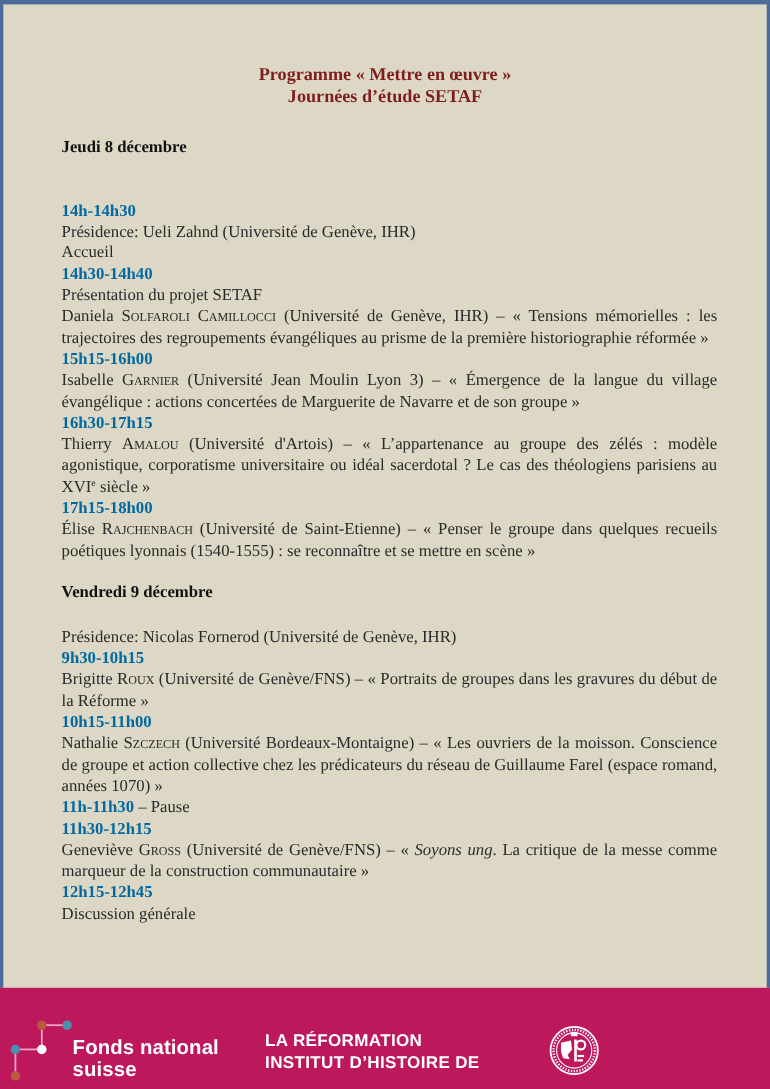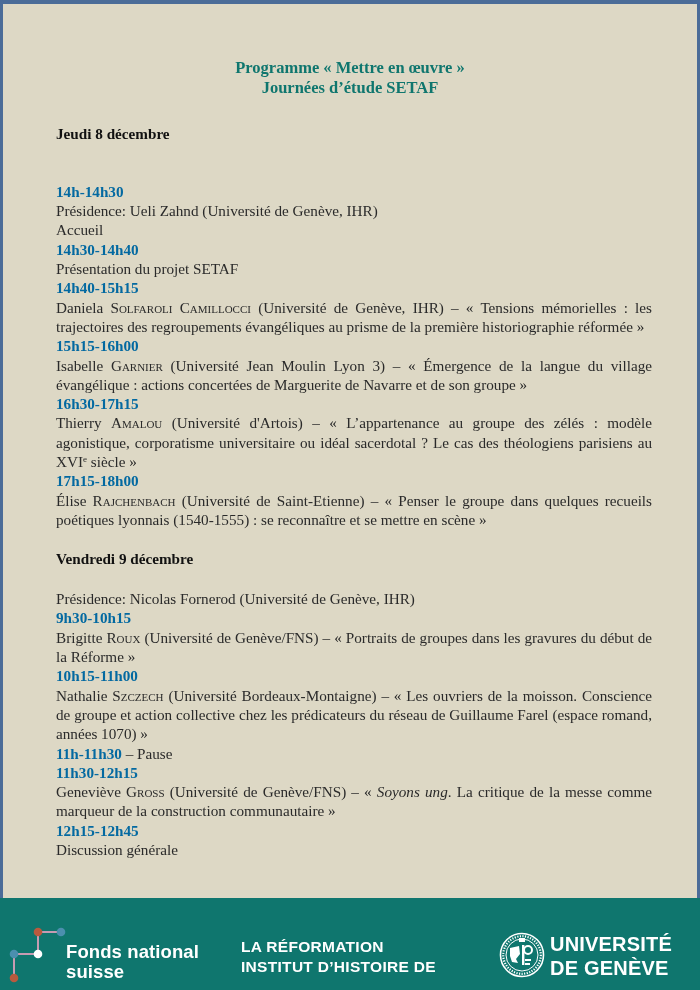--- a/index.html
+++ b/index.html
@@ -13,39 +13,39 @@
     position: absolute; left: 0; top: 0; width: 700px; height: 898px;
     box-sizing: border-box;
     border-top: 4px solid #4b6c98;
     border-left: 3px solid #4b6c98;
     border-right: 3px solid #4b6c98;
     background: #ddd8c5;
   }
   .title {
     position: absolute; left: 0; right: 0; top: 54px;
     text-align: center; font-weight: bold; font-size: 16.5px; line-height: 20px;
-    color: #0f766e;
+    color: #7f1d1d;
   }
   .content {
     position: absolute; left: 53px; width: 596px; top: 120px;
     font-size: 15.2px; line-height: 19.3px; color: #2a2a2a;
   }
   .day { font-weight: bold; color: #111; margin: 0 0 19.3px 0; }
   .spacer { height: 19.3px; }
   .time { font-weight: bold; color: #0369a1; }
   .line { margin: 0; }
   .talk { text-align: justify; margin: 0; }
   .sc { font-variant: small-caps; }
   .pause-suffix { font-weight: normal; color: #2a2a2a; }
   sup { font-size: 9px; vertical-align: 5px; line-height: 0; }
   em { font-style: italic; }
 
   .footer {
     position: absolute; left: 0; top: 898px; width: 700px; height: 92px;
-    background: #0f766e; color: #fff;
+    background: #be185d; color: #fff;
     font-family: "Liberation Sans", "DejaVu Sans", sans-serif;
   }
   .fns-logo { position: absolute; left: 0; top: 0; width: 70px; height: 92px; }
   .fns-text {
     position: absolute; left: 66px; top: 44px; font-size: 18.5px; font-weight: bold;
     line-height: 20px; letter-spacing: 0.1px;
   }
   .ihr-text {
     position: absolute; left: 241px; top: 39px; font-size: 15.5px; font-weight: bold;
     line-height: 20px; letter-spacing: 0.3px;
@@ -68,21 +68,20 @@
   <div class="content">
 
     <div class="day">Jeudi 8 décembre</div>
     <div class="spacer"></div>
 
     <div class="line time">14h-14h30</div>
     <div class="line">Présidence: Ueli Zahnd (Université de Genève, IHR)</div>
     <div class="line">Accueil</div>
     <div class="line time">14h30-14h40</div>
     <div class="line">Présentation du projet SETAF</div>
-    <div class="line time">14h40-15h15</div>
     <p class="talk"><span>Daniela</span> <span class="sc">Solfaroli Camillocci</span><span> (Université de Genève, IHR) – « Tensions mémorielles : les trajectoires des regroupements évangéliques au prisme de la première historiographie réformée »</span></p>
     <div class="line time">15h15-16h00</div>
     <p class="talk"><span>Isabelle</span> <span class="sc">Garnier</span><span> (Université Jean Moulin Lyon 3) – « Émergence de la langue du village évangélique : actions concertées de Marguerite de Navarre et de son groupe »</span></p>
     <div class="line time">16h30-17h15</div>
     <p class="talk"><span>Thierry</span> <span class="sc">Amalou</span><span> (Université d'Artois) – « L’appartenance au groupe des zélés : modèle agonistique, corporatisme universitaire ou idéal sacerdotal ? Le cas des théologiens parisiens au XVI</span><sup>e</sup><span> siècle »</span></p>
     <div class="line time">17h15-18h00</div>
     <p class="talk"><span>Élise</span> <span class="sc">Rajchenbach</span><span> (Université de Saint-Etienne) – « Penser le groupe dans quelques recueils poétiques lyonnais (1540-1555) : se reconnaître et se mettre en scène »</span></p>
 
     <div class="spacer"></div>
 
@@ -130,17 +129,13 @@
     <circle cx="23" cy="23" r="21.5" fill="none" stroke="#fff" stroke-width="1.6"></circle>
     <circle cx="23" cy="23" r="16" fill="none" stroke="#fff" stroke-width="1"></circle>
     <circle cx="23" cy="23" r="18.8" fill="none" stroke="#fff" stroke-width="2.2" stroke-dasharray="1.2 1.4"></circle>
     <path d="M11 16 L20 14 L21 22 L17 27 L19 31 L13 30 L11 24 Z" fill="#fff"></path>
     <rect x="23" y="13" width="2.4" height="20" fill="#fff"></rect>
     <circle cx="29" cy="18" r="4" fill="none" stroke="#fff" stroke-width="2"></circle>
     <rect x="26" y="27" width="6" height="2" fill="#fff"></rect>
     <rect x="26" y="31" width="5" height="2" fill="#fff"></rect>
     <rect x="20" y="6" width="6" height="4" fill="#fff"></rect>
   </svg>
-  <div class="unige-text">
-    <div>UNIVERSITÉ</div>
-    <div>DE GENÈVE</div>
-  </div>
 </div>
 
 </body></html>

